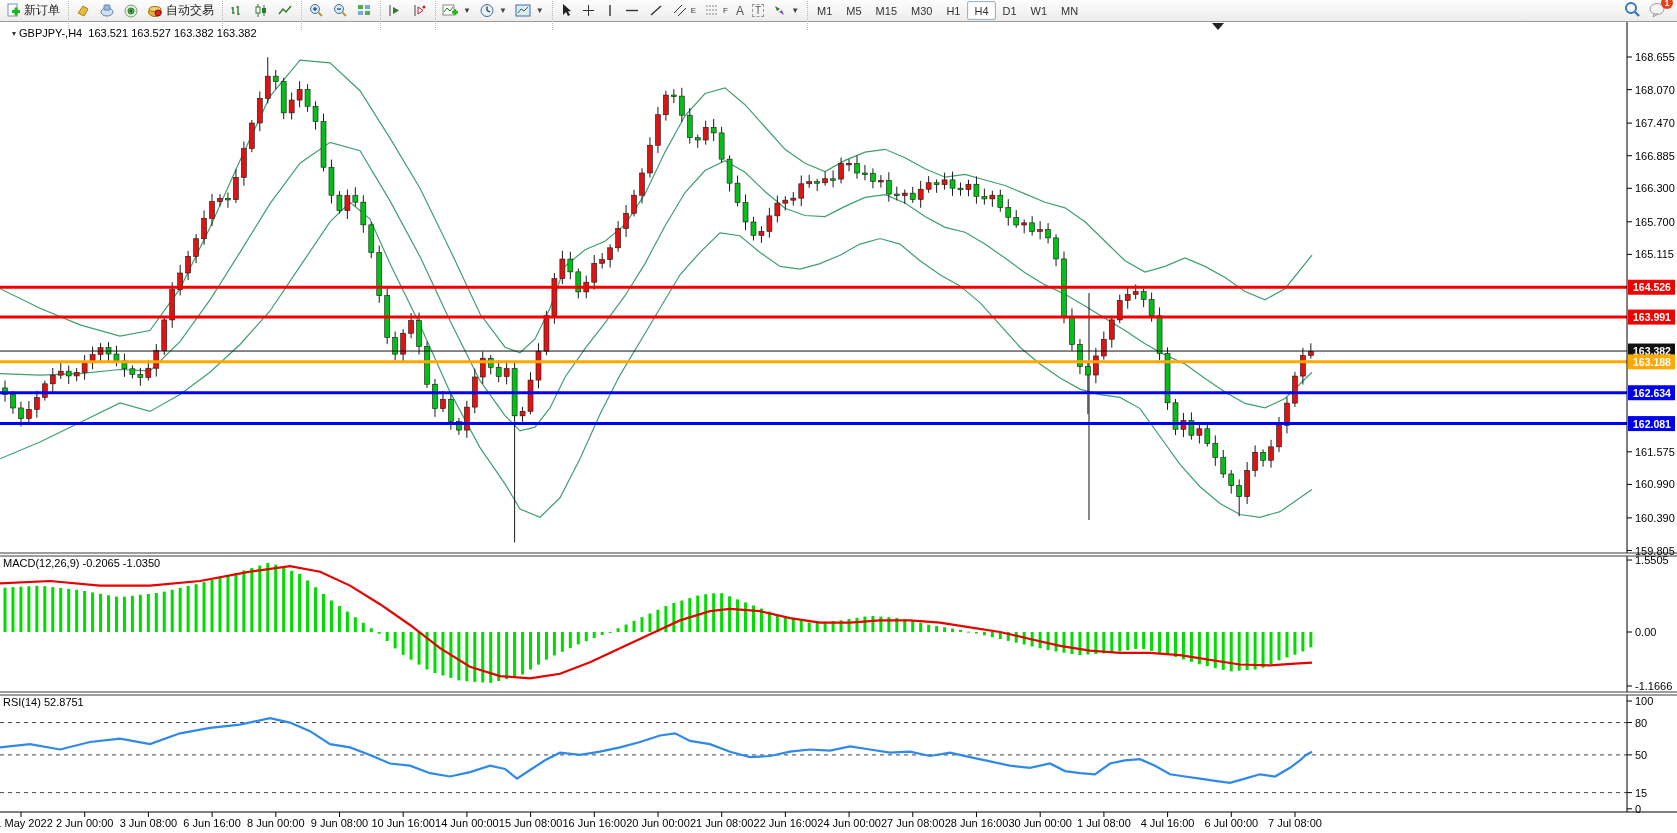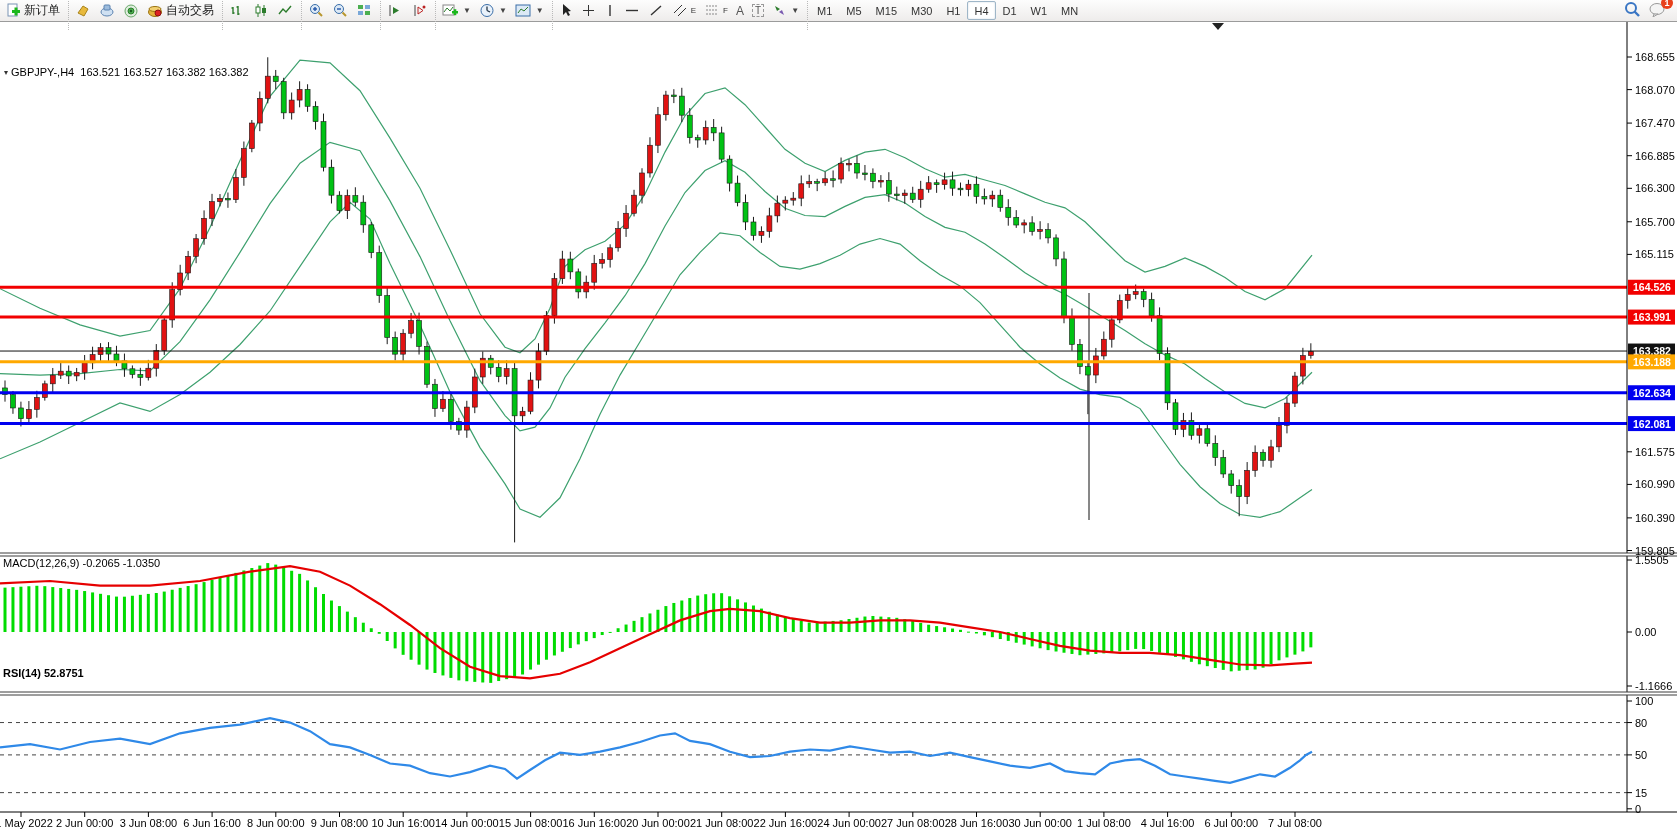--- a/index.html
+++ b/index.html
@@ -15,23 +15,23 @@
   .tf-btn{height:17px;padding:0 6px;font-size:11px;color:#333;border:1px solid transparent;border-radius:2px;display:flex;align-items:center;}
   .tf-btn.active{background:#fff;border:1px solid #9fb6c8;box-shadow:inset 0 0 2px #cfd8e0;}
   .caret{font-size:8px;color:#444;margin-left:1px;}
   #tb-right{margin-left:auto;display:flex;align-items:center;gap:8px;padding-right:10px;}
   .badge-red{position:absolute;top:-4px;right:-6px;background:#e8401c;color:#fff;font-size:9px;font-weight:bold;
     border-radius:50%;width:12px;height:12px;line-height:12px;text-align:center;}
   
   #chart-wrap{position:absolute;left:0;top:21px;width:1677px;height:812px;background:#fff;}
   #chart-svg{position:absolute;left:0;top:0;}
   .pane-label{position:absolute;font-size:11px;color:#000;white-space:nowrap;z-index:3;}
-  #title-line{left:4px;top:6px;margin-top:39px;}
+  #title-line{left:12px;top:6px;}
   #macd-label{left:3px;top:536px;}
-  #rsi-label{left:3px;top:646px;font-weight:bold;}
+  #rsi-label{left:3px;top:675px;}
   .tri{display:inline-block;font-size:8px;color:#333;margin-right:3px;vertical-align:1px;}
 </style>
 </head>
 <body>
 
 <div id="toolbar">
   <div class="tb-group">
     <div class="tb-btn">
       <span>
           <svg width="15" height="15">

